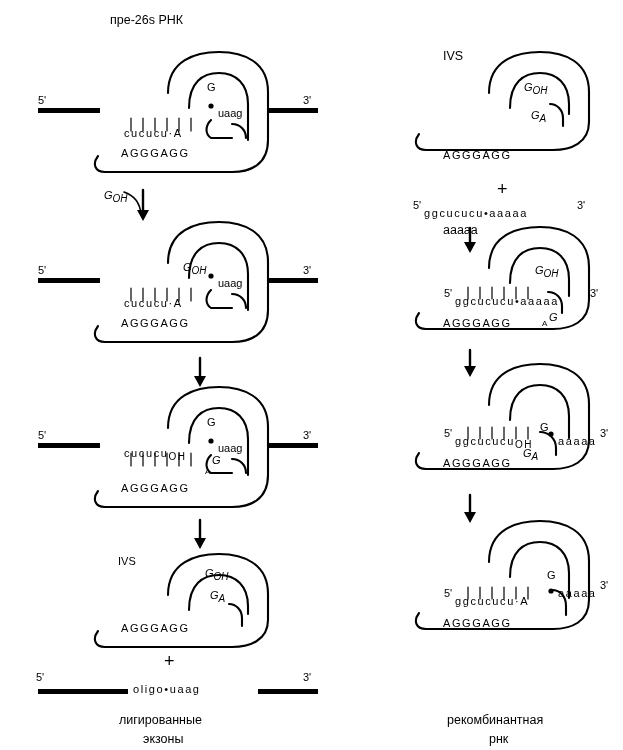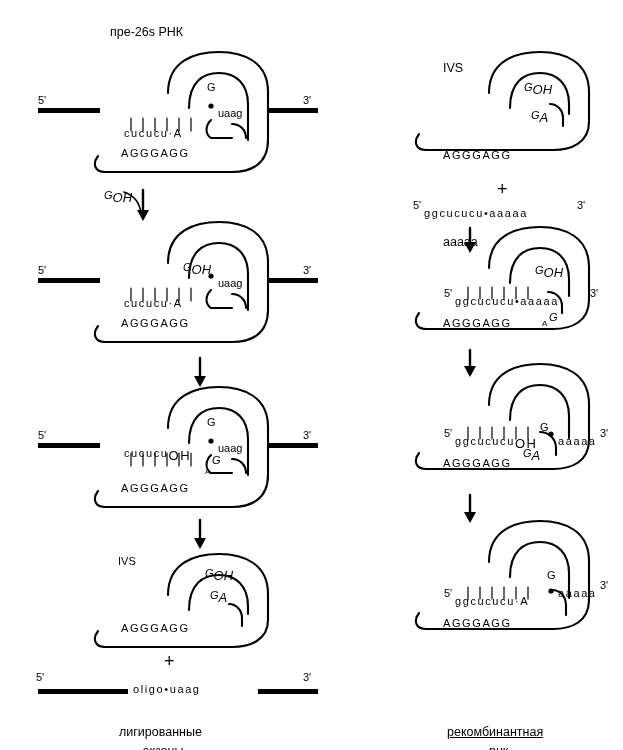--- a/index.html
+++ b/index.html
@@ -26,30 +26,29 @@
   .seq {
     position: absolute;
     white-space: pre;
     font-family: "Liberation Sans", sans-serif;
     letter-spacing: 1.6px;
     color: #000;
     line-height: 1;
   }
   .title {
     font-size: 12.5px;
-    margin-top: 12px;
   }
   .small {
     font-size: 11px;
   }
   .ital {
     font-style: italic;
   }
   .sub {
-    font-size: 13px;
+    font-size: 10px;
     vertical-align: sub;
   }
   .exon {
     position: absolute;
     background: #000;
     height: 5px;
   }
   svg.overlay {
     position: absolute;
     left: 0;
@@ -261,16 +260,16 @@
   <div class="lbl small" style="left:600px; top:428px;">3'</div>
   <div class="seq small" style="left:443px; top:458px;">AGGGAGG</div>
 
   <div class="lbl small" style="left:547px; top:570px;">G</div>
   <div class="lbl small" style="left:444px; top:588px;">5'</div>
   <div class="seq small" style="left:455px; top:596px;">ggcucucu·A</div>
   <div class="seq small" style="left:558px; top:588px;">aaaaa</div>
   <div class="lbl small" style="left:600px; top:580px;">3'</div>
   <div class="seq small" style="left:443px; top:618px;">AGGGAGG</div>
 
-  <div class="lbl title" style="left:447px; top:714px;text-decoration:underline;">рекомбинантная</div>
+  <div class="lbl title" style="left:447px; top:714px;">рекомбинантная</div>
   <div class="lbl title" style="left:489px; top:733px;">рнк</div>
 
 </div>
 
 </body></html>

